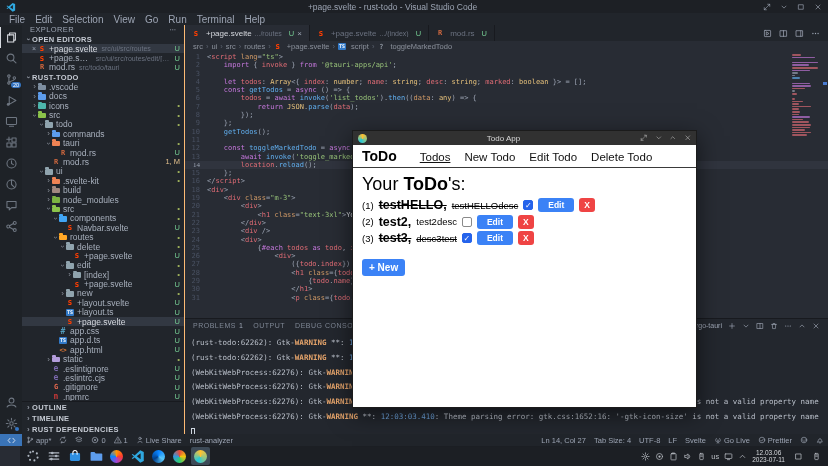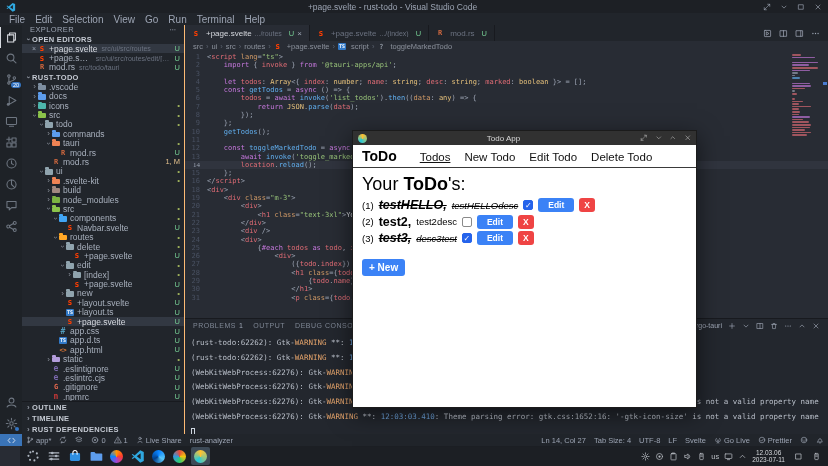--- a/index.html
+++ b/index.html
@@ -74,21 +74,21 @@
   
   .panel{height:116px;border-top:1px solid #181a1f;background:#23272e;display:flex;flex-direction:column;}
   .panel-head{height:13px;display:flex;align-items:center;padding:0 8px;font-size:7px;letter-spacing:.5px;color:#7f8795;}
   .ptab{margin-right:10px;cursor:pointer;display:flex;gap:3px;align-items:center;height:100%;line-height:13px;}
   .ptab.active{color:#d7dae0;border-bottom:1px solid #d7dae0;}
   .ptab .cnt{color:#9da5b4;}
   .panel-right{margin-left:auto;display:flex;align-items:center;gap:6px;font-size:8px;color:#9da5b4;}
   .term-chip{display:flex;align-items:center;gap:3px;font-size:7px;letter-spacing:0;}
   .term{flex:1;font-family:"DejaVu Sans Mono",monospace;font-size:7.5px;padding:4px 0 0 6px;overflow:hidden;}
   .tline{line-height:14.8px;white-space:pre;}
-  .tk-d{color:#b9bfc9;} .tk-w{color:#e5a46b;font-weight:normal;} .tk-b{color:#6fa6e0;}
+  .tk-d{color:#b9bfc9;} .tk-w{color:#e5a46b;font-weight:bold;} .tk-b{color:#6fa6e0;}
   .cursorblk{display:inline-block;width:4px;height:8px;border:1px solid #cfd6e0;vertical-align:middle;}
 
   
   .statusbar{position:absolute;left:0;right:0;bottom:20px;height:12px;background:#21252b;display:flex;align-items:center;font-size:7.5px;color:#9da5b4;}
   .sb-remote{width:22px;height:100%;background:#3a74b8;color:#fff;display:flex;align-items:center;justify-content:center;font-size:8px;}
   .st-item{display:flex;align-items:center;gap:2px;padding:0 4px;height:100%;cursor:pointer;white-space:nowrap;}
   .st-item .ic{font-size:8px;}
   .st-right{margin-left:auto;display:flex;height:100%;}
 
   
@@ -114,21 +114,21 @@
   .tw-nav{height:23px;display:flex;align-items:center;gap:15px;padding:0 9px;border-bottom:1px solid #3a3a3a;}
   .brand{font-weight:bold;font-size:14px;color:#000;margin-right:8px;}
   .navlink{font-size:11.5px;color:#111;cursor:pointer;}
   .navlink.active{text-decoration:underline;}
   .tw-h1{font-size:18px;color:#000;margin:6px 0 3px 9px;font-weight:normal;}
   .tw-h1 b{font-weight:bold;}
   .todo-row{display:flex;align-items:center;gap:5px;margin:0 0 2.5px 9px;height:14px;}
   .t-idx{font-size:9.5px;color:#000;}
   .t-name{font-size:12.5px;font-weight:bold;color:#000;}
   .t-desc{font-size:9.5px;color:#000;}
-  .struck{text-decoration:line-through;font-style:italic;}
+  .struck{text-decoration:line-through;}
   .cb{width:10px;height:10px;border-radius:2px;border:1px solid #8a8a8a;background:#fff;display:flex;align-items:center;justify-content:center;font-size:8px;color:#fff;cursor:pointer;}
   .cb.on{background:#2563eb;border-color:#2563eb;}
   .btn{border:none;border-radius:3px;color:#fff;font-weight:bold;font-family:"Liberation Sans",sans-serif;cursor:pointer;}
   .btn-edit{font-size:8.5px;padding:2px 10px;}
   .btn-x{font-size:8.5px;padding:2px 5px;}
   .btn-new{font-size:10px;padding:3px 7px;margin:11px 0 0 9px;display:inline-block;}
 </style>
 </head>
 <body>
 

